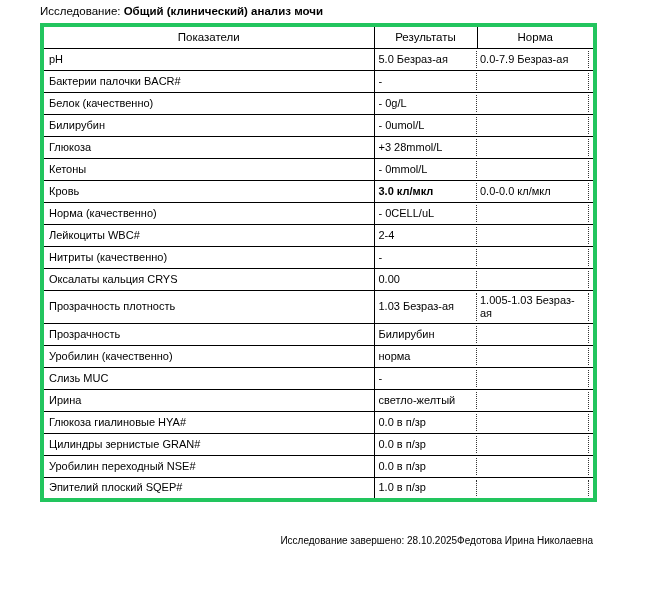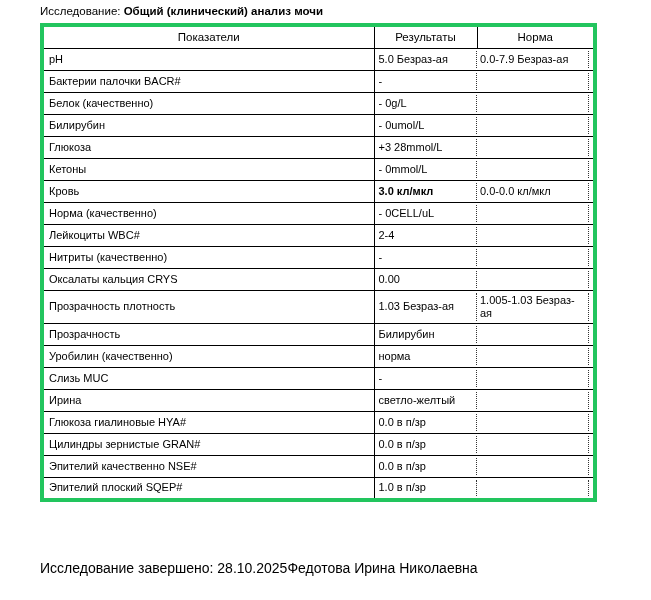--- a/index.html
+++ b/index.html
@@ -67,25 +67,25 @@
     right: 0;
     border-right: 1px dotted #333;
   }
   td.norm::after { right: 4px; }
   td.result { padding-left: 4px; }
   td.norm   { padding-left: 3px; padding-right: 8px; }
 
   .footer {
     position: absolute;
     left: 40px;
-    top: 560px;
+    top: 535px;
     width: 553px;
-    font-size: 14px;
+    font-size: 10px;
     display: flex;
-    justify-content: flex-start;
+    justify-content: flex-end;
   }
 </style>
 </head>
 <body>
 
 <div class="page">
 
   <div class="title-line">
     <span>Исследование:</span>
     <b>Общий (клинический) анализ мочи</b>
@@ -189,21 +189,21 @@
           <td class="indicator">Глюкоза гиалиновые HYA#</td>
           <td class="result">0.0 в п/зр</td>
           <td class="norm"></td>
         </tr>
         <tr>
           <td class="indicator">Цилиндры зернистые GRAN#</td>
           <td class="result">0.0 в п/зр</td>
           <td class="norm"></td>
         </tr>
         <tr>
-          <td class="indicator">Эпителий качественно NSE#</td>
+          <td class="indicator">Уробилин переходный NSE#</td>
           <td class="result">0.0 в п/зр</td>
           <td class="norm"></td>
         </tr>
         <tr>
           <td class="indicator">Эпителий плоский SQEP#</td>
           <td class="result">1.0 в п/зр</td>
           <td class="norm"></td>
         </tr>
       </tbody>
   </table>

